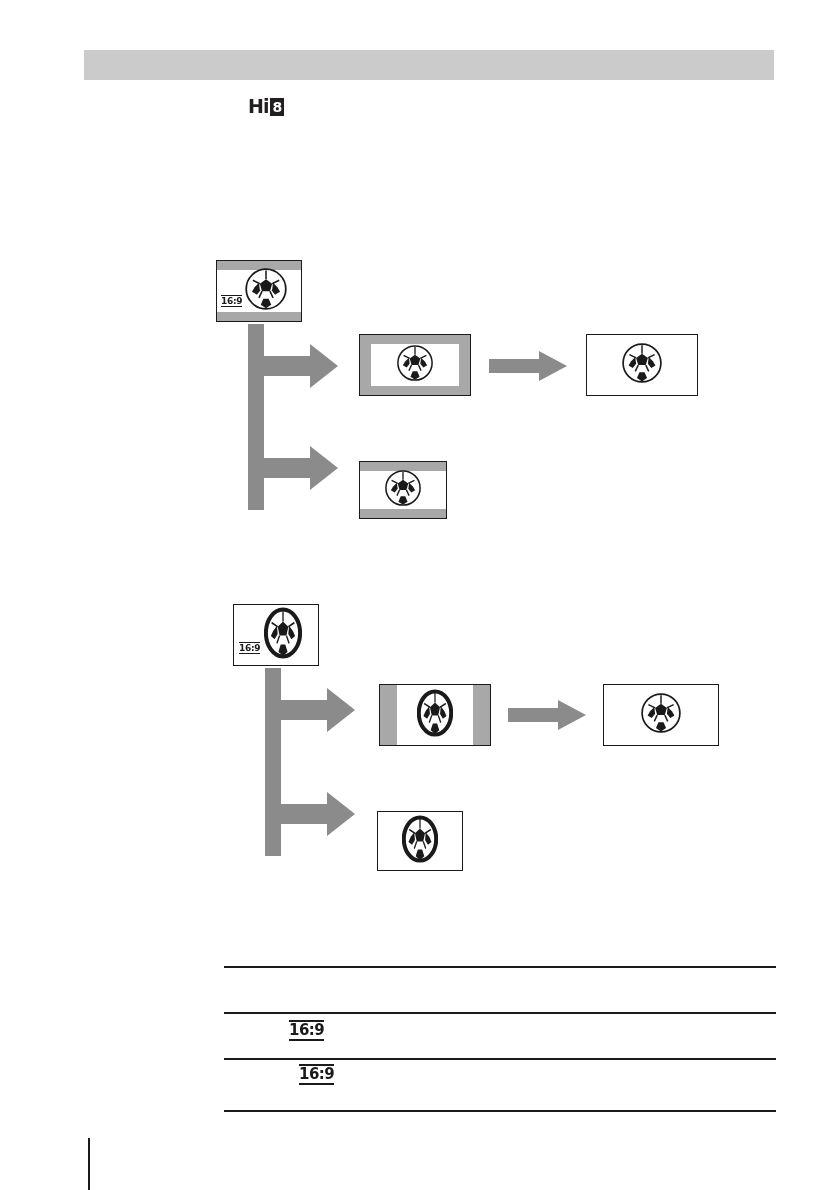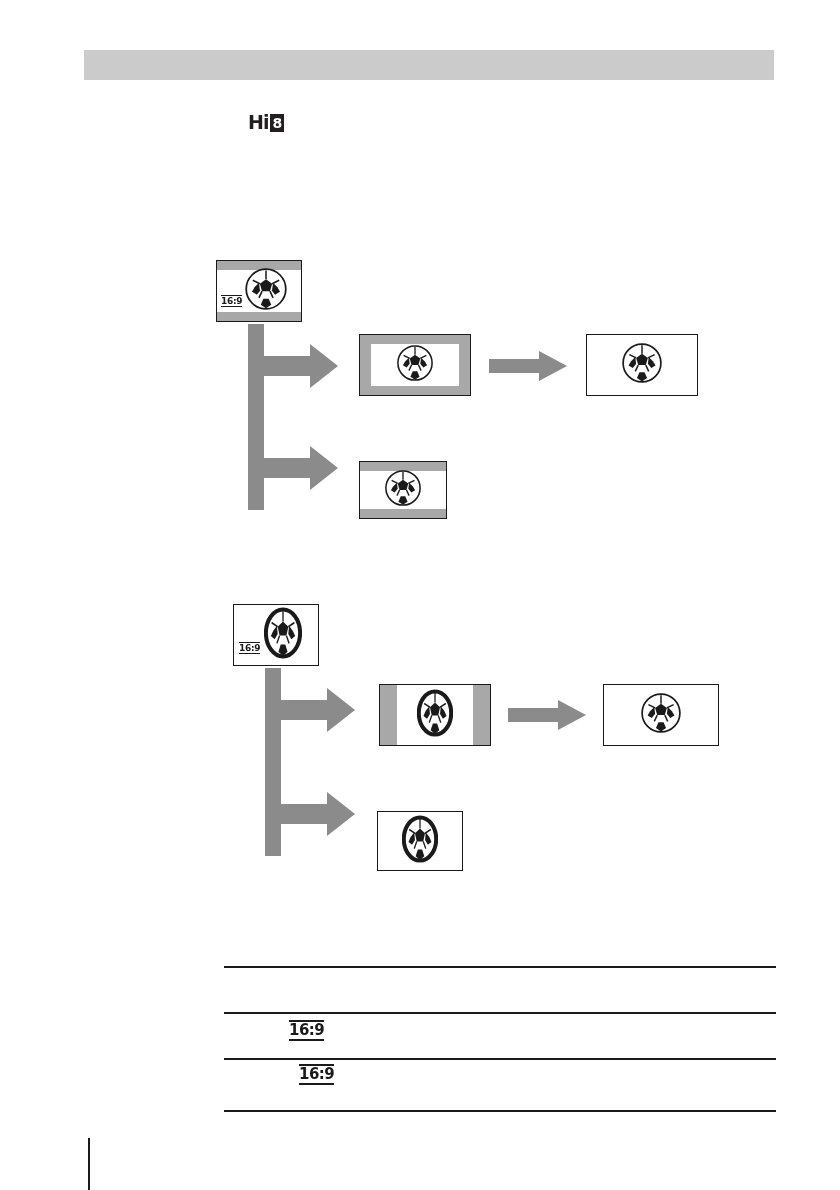--- a/index.html
+++ b/index.html
@@ -27,21 +27,21 @@
     top: 50px;
     width: 690px;
     height: 30px;
     background: #cbcbcb;
   }
 
   
   .hi8-logo {
     position: absolute;
     left: 248px;
-    top: 113px;
+    top: 97px;
     display: flex;
     align-items: flex-start;
     line-height: 1;
   }
   .hi8-hi {
     font-family: "DejaVu Sans", sans-serif;
     font-weight: 700;
     font-size: 19px;
     letter-spacing: -1px;
     color: #231f20;

